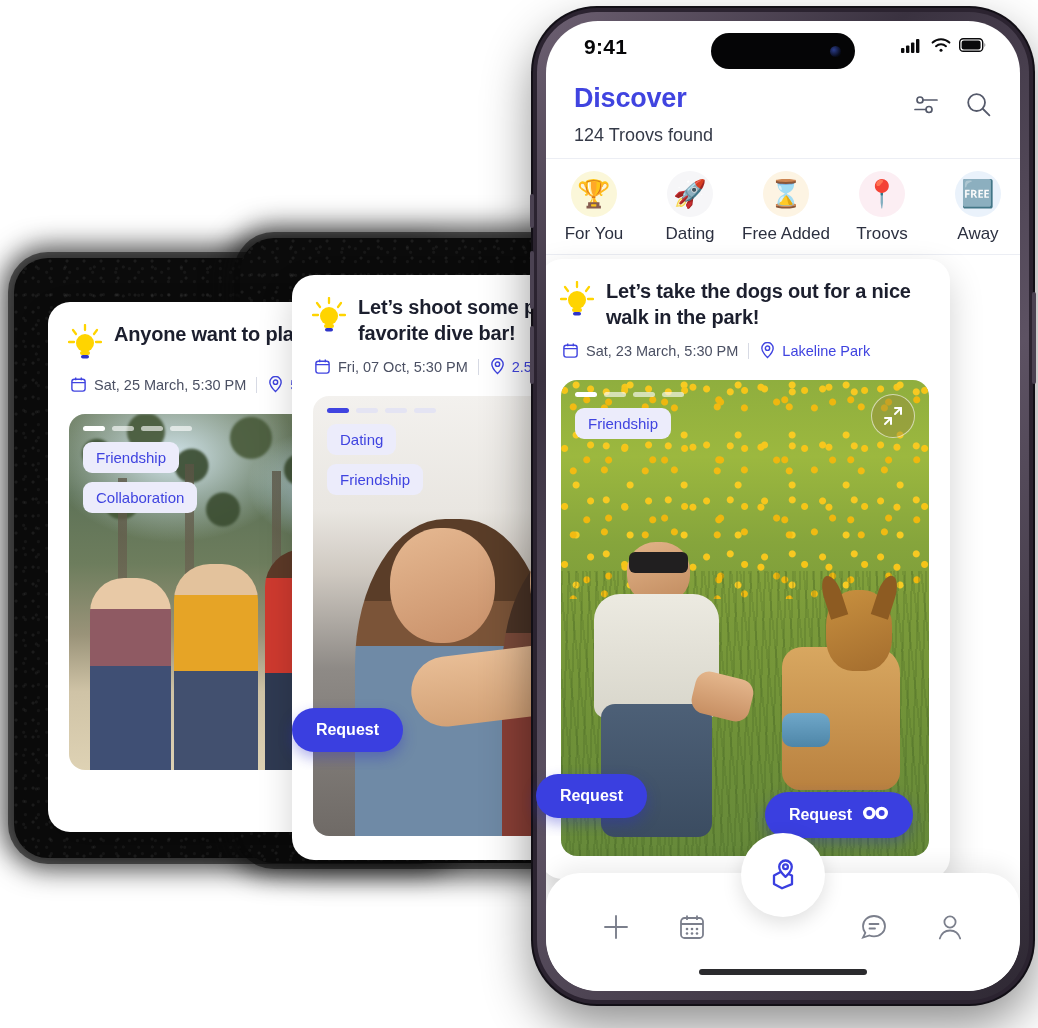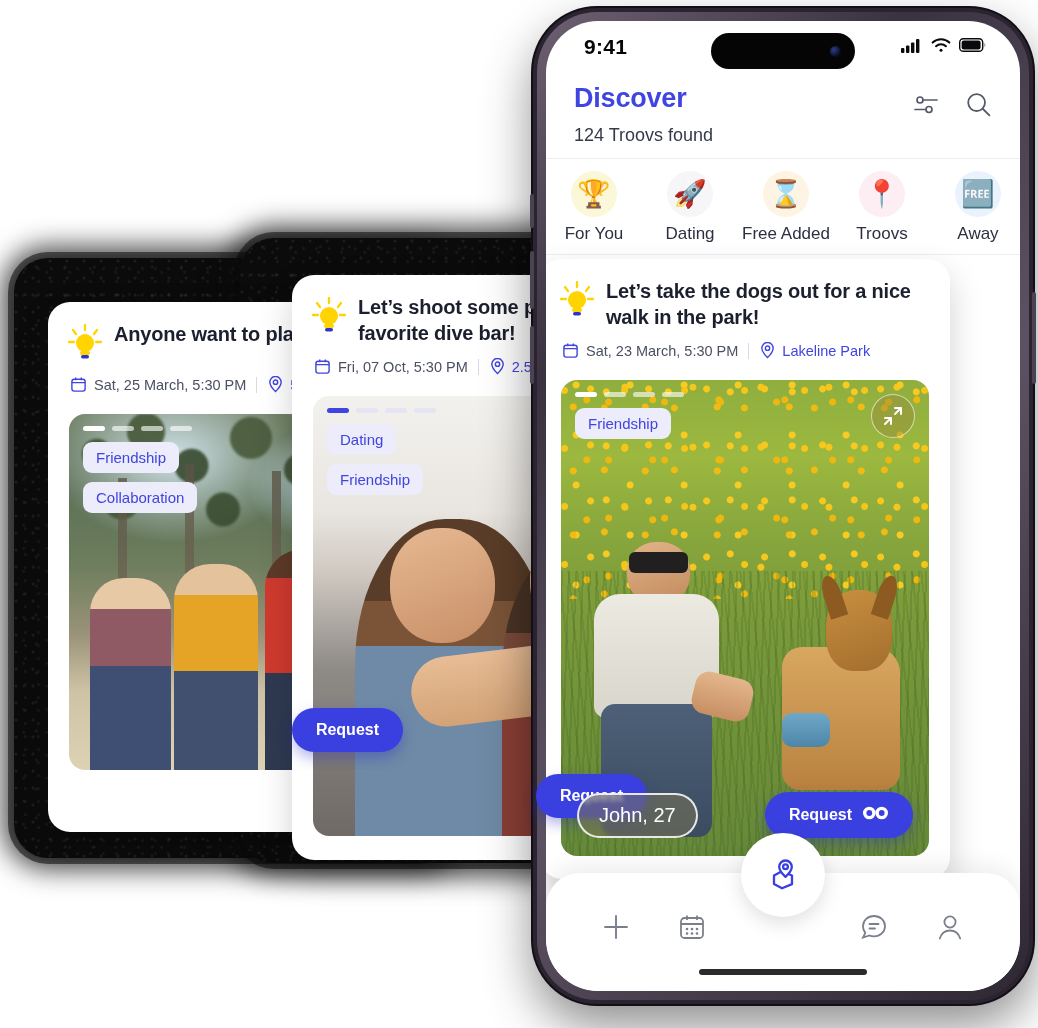--- a/index.html
+++ b/index.html
@@ -498,21 +498,20 @@
               <span class="tag">Friendship</span>
             </div>
             <div class="expand">
               <svg width="22" height="22" viewBox="0 0 22 22" fill="none" stroke="#fff" stroke-width="2" stroke-linecap="round" stroke-linejoin="round">
                 <path d="M9 13l-6 6"></path>
                   <path d="M9 19v-6h-6"></path>
                 <path d="M13 9l6-6"></path>
                   <path d="M13 3h6v6"></path>
               </svg>
             </div>
-            <div class="namepill">John, 27</div>
             <button class="reqbtn">
               <span>Request</span>
               <span>
                 <svg width="27" height="16" viewBox="0 0 27 16" fill="none" stroke="#fff" stroke-width="3.4" stroke-linecap="round">
                   <circle cx="7.3" cy="8" r="4.6"></circle>
                     <circle cx="19.7" cy="8" r="4.6"></circle>
                 </svg>
               </span>
             </button>
           </div>

